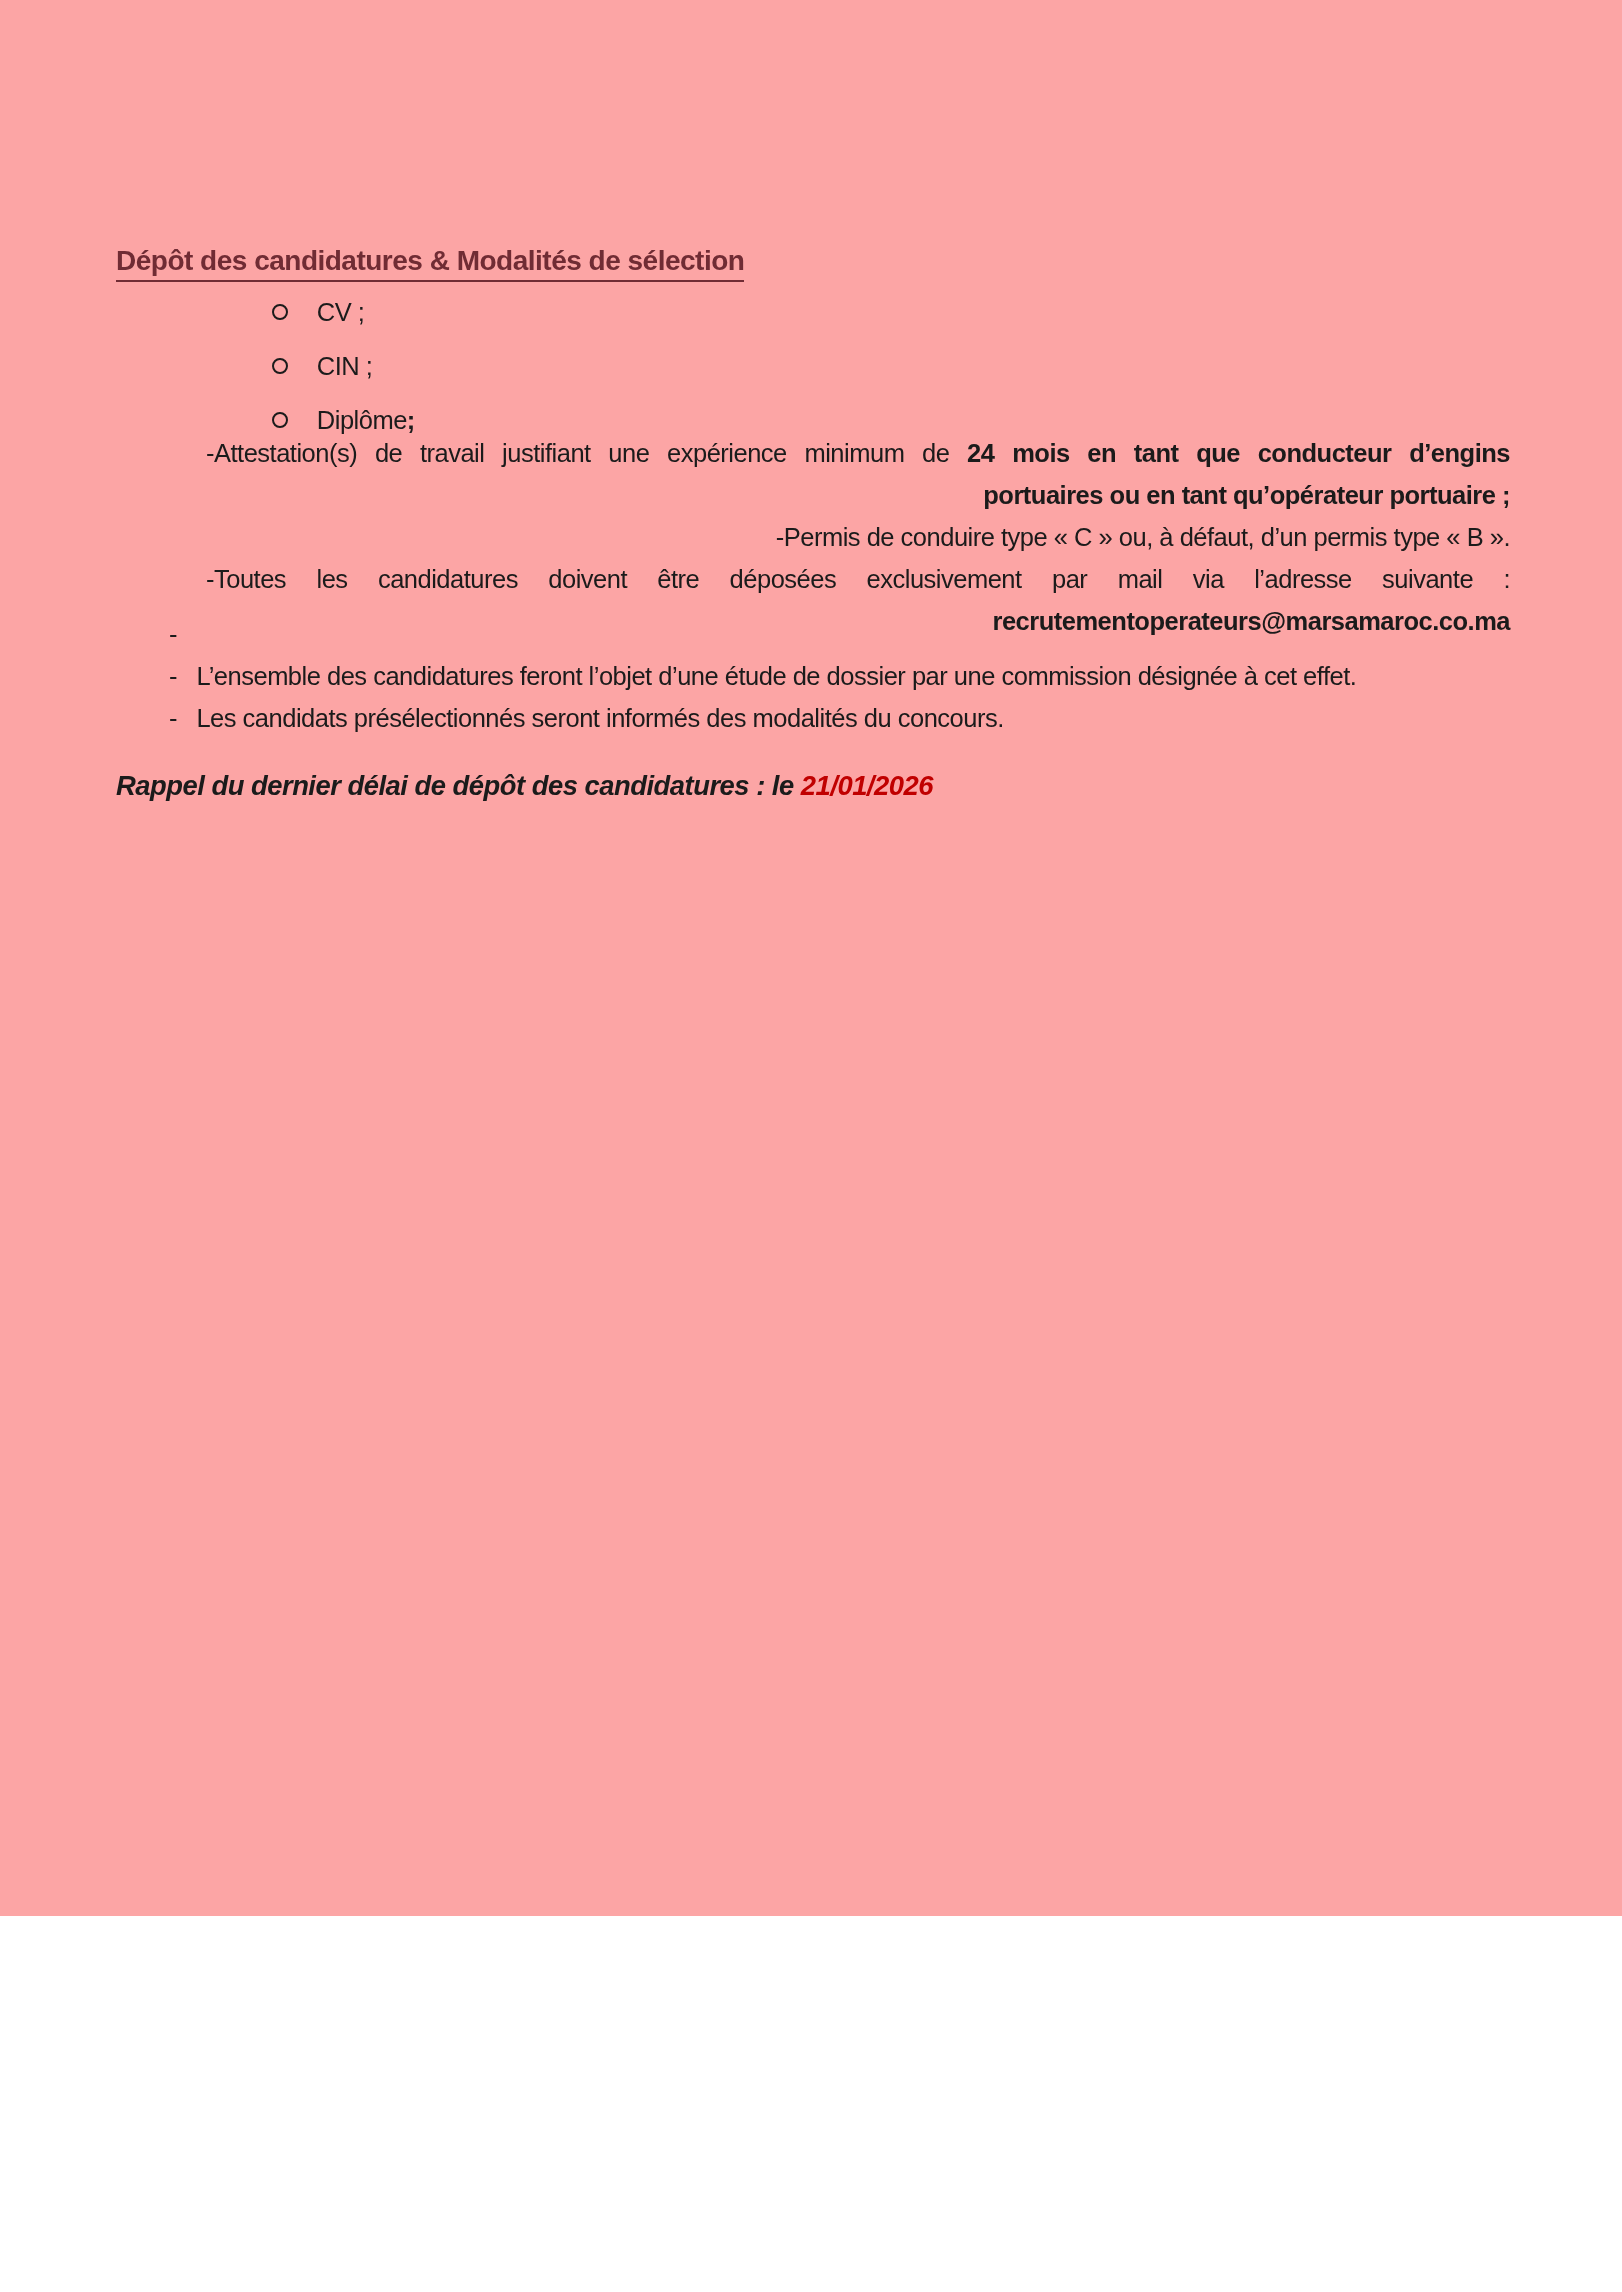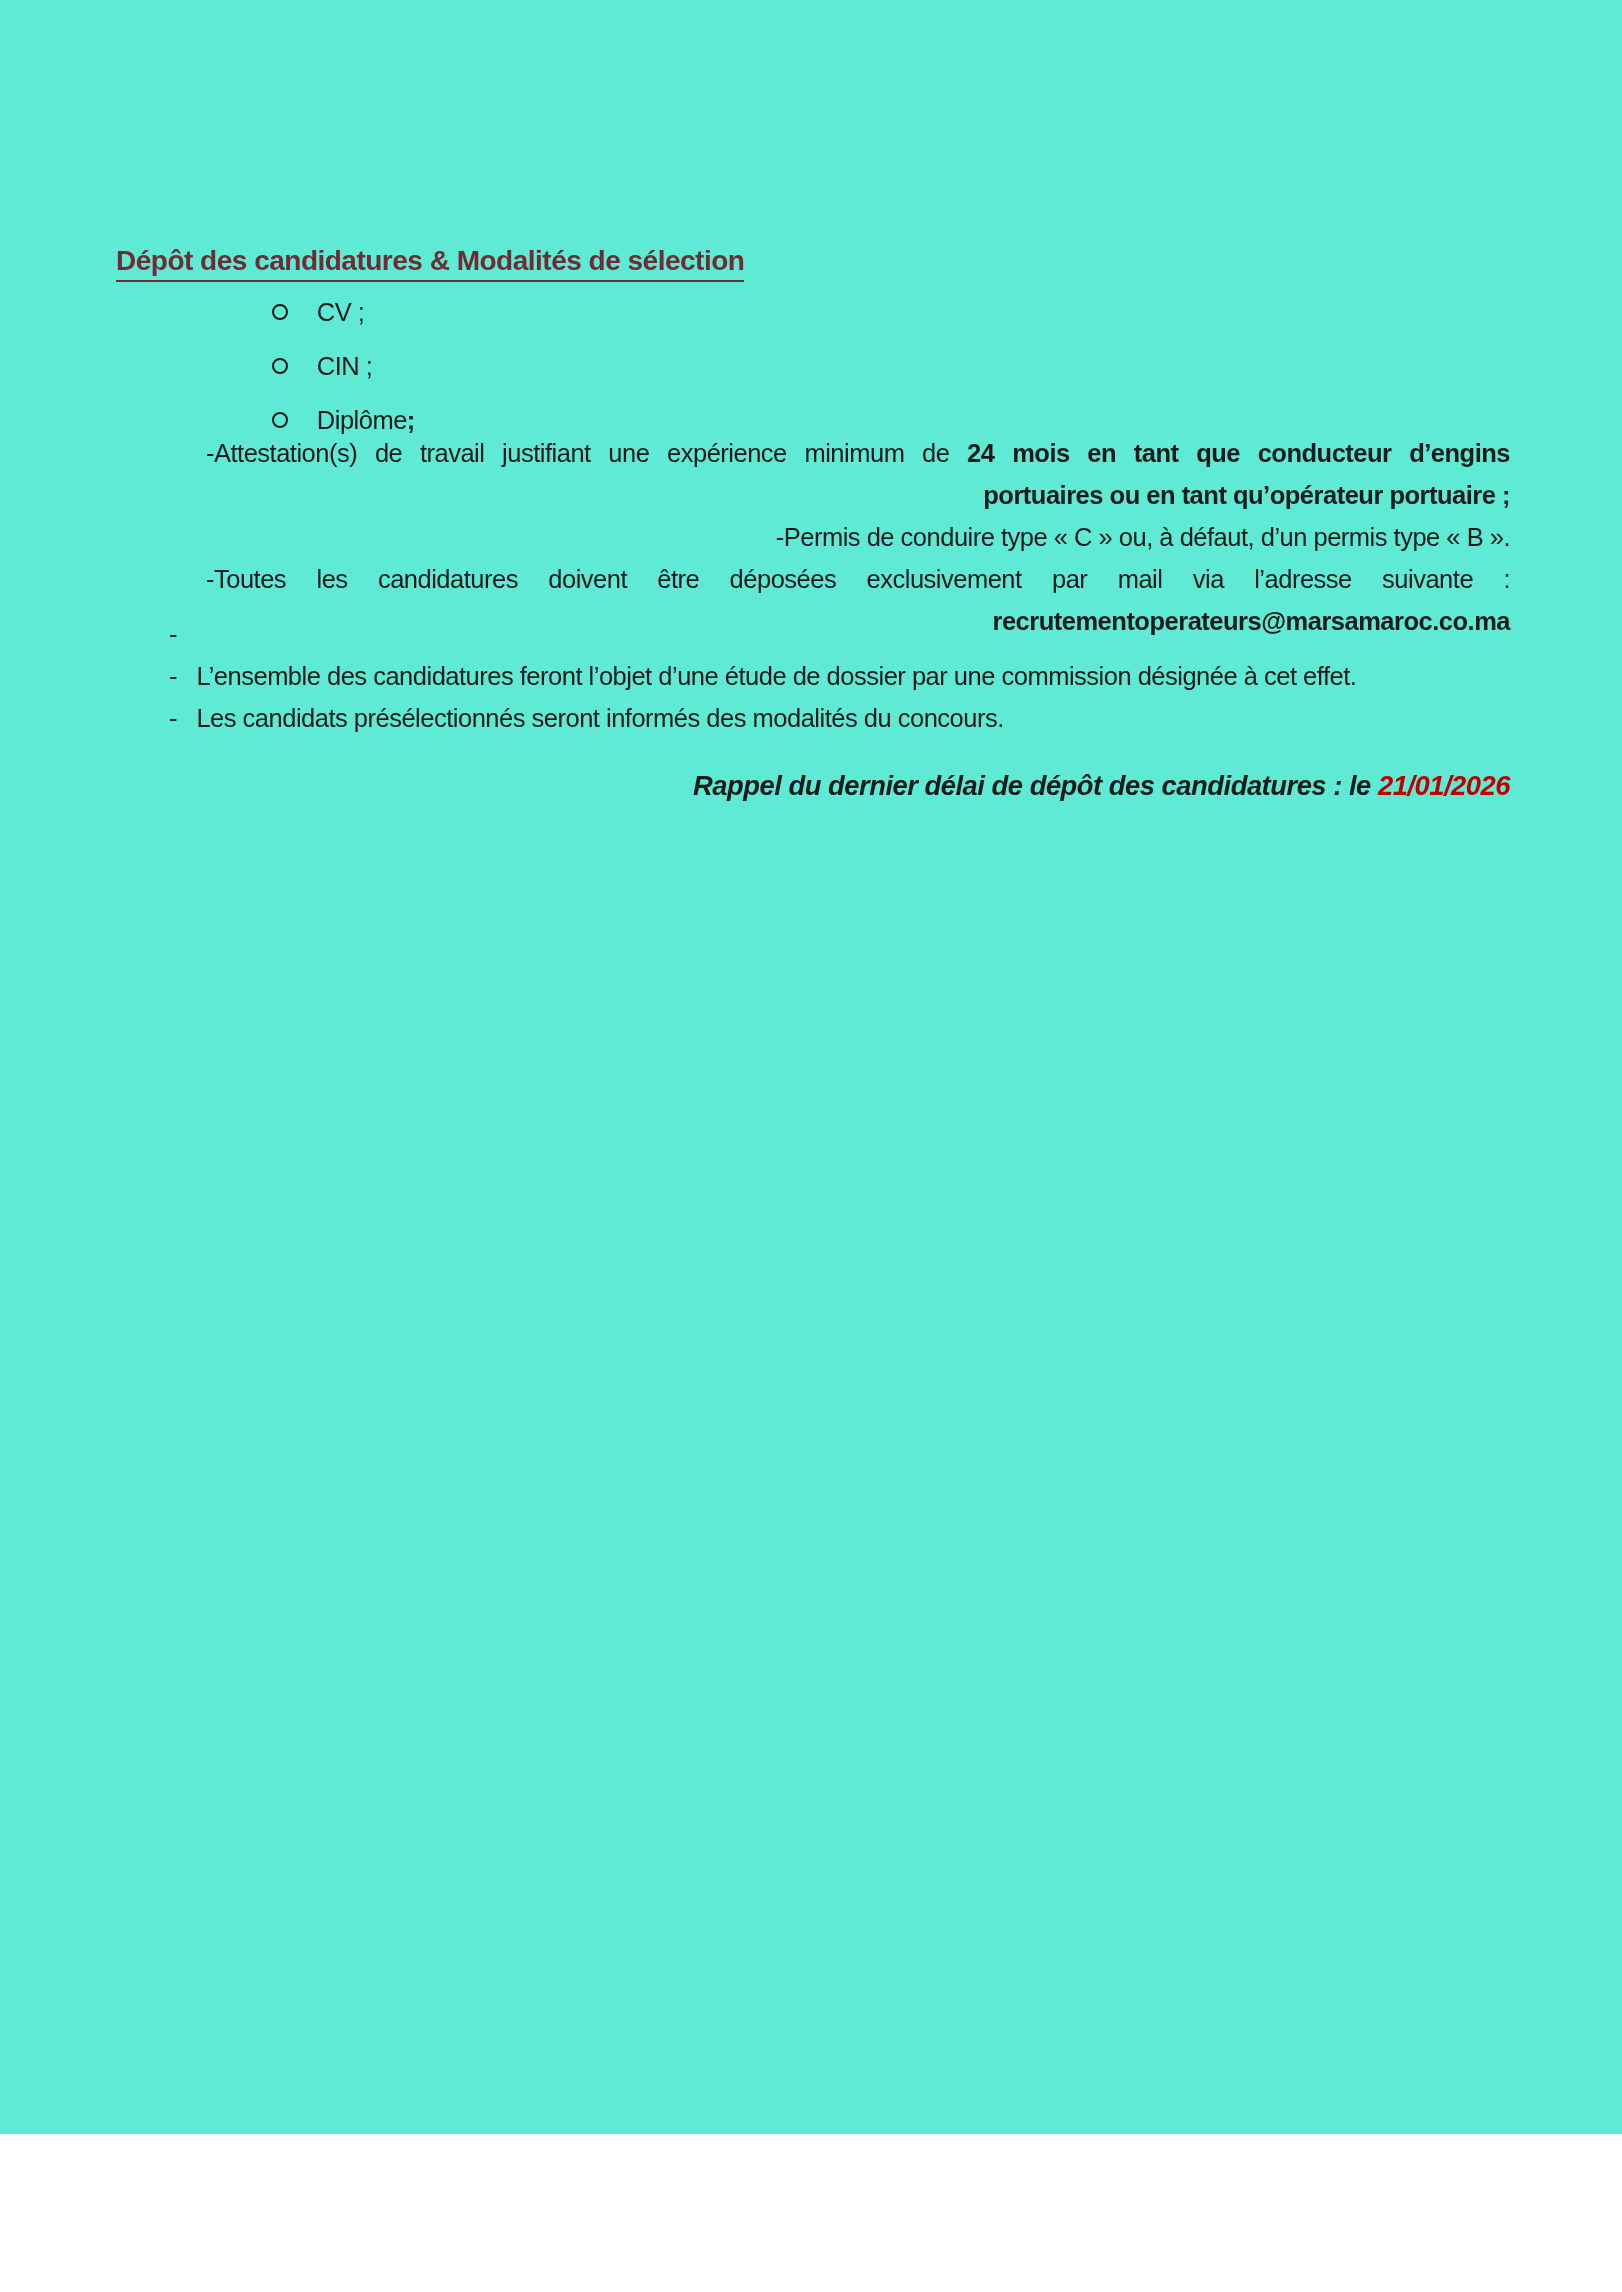--- a/index.html
+++ b/index.html
@@ -3,22 +3,22 @@
 <meta charset="utf-8">
 <style>
   html, body {
     margin: 0;
     padding: 0;
     background: #ffffff;
   }
   .page {
     position: relative;
     width: 1622px;
-    height: 2134px;
-    background: #5eead4;
+    height: 1916px;
+    background: #fca5a5;
     overflow: hidden;
     font-family: "Liberation Sans", "DejaVu Sans", sans-serif;
     color: #1b1b1b;
     letter-spacing: -0.5px;
   }
   
   .doc-title {
     position: absolute;
     left: 116px;
     top: 245px;
@@ -103,21 +103,21 @@
     position: absolute;
     left: 0;
     top: 0;
   }
   
   .reminder-line {
     position: absolute;
     left: 116px;
     top: 765px;
     width: 1394px;
-    text-align: right;
+    text-align: left;
     font-size: 27.4px;
     font-weight: bold;
     font-style: italic;
     line-height: 42px;
     white-space: nowrap;
   }
   .reminder-date {
     color: var(--date_red, #C00000);
   }
 </style>

